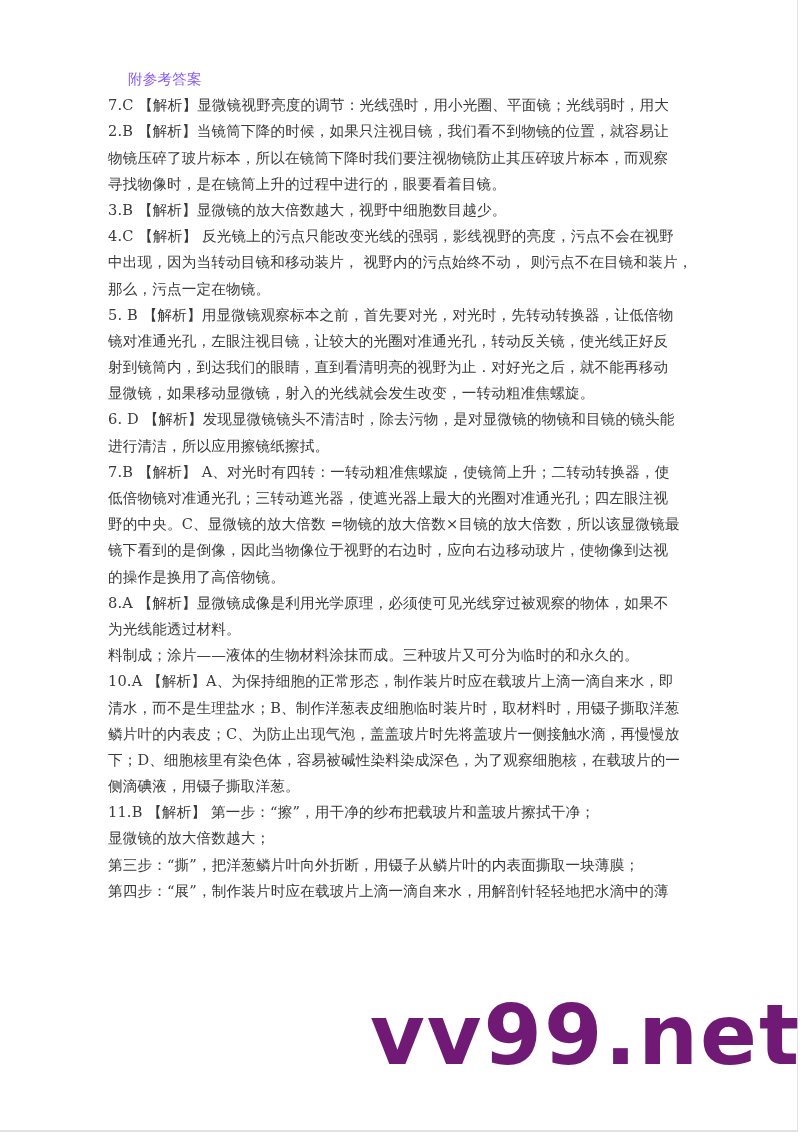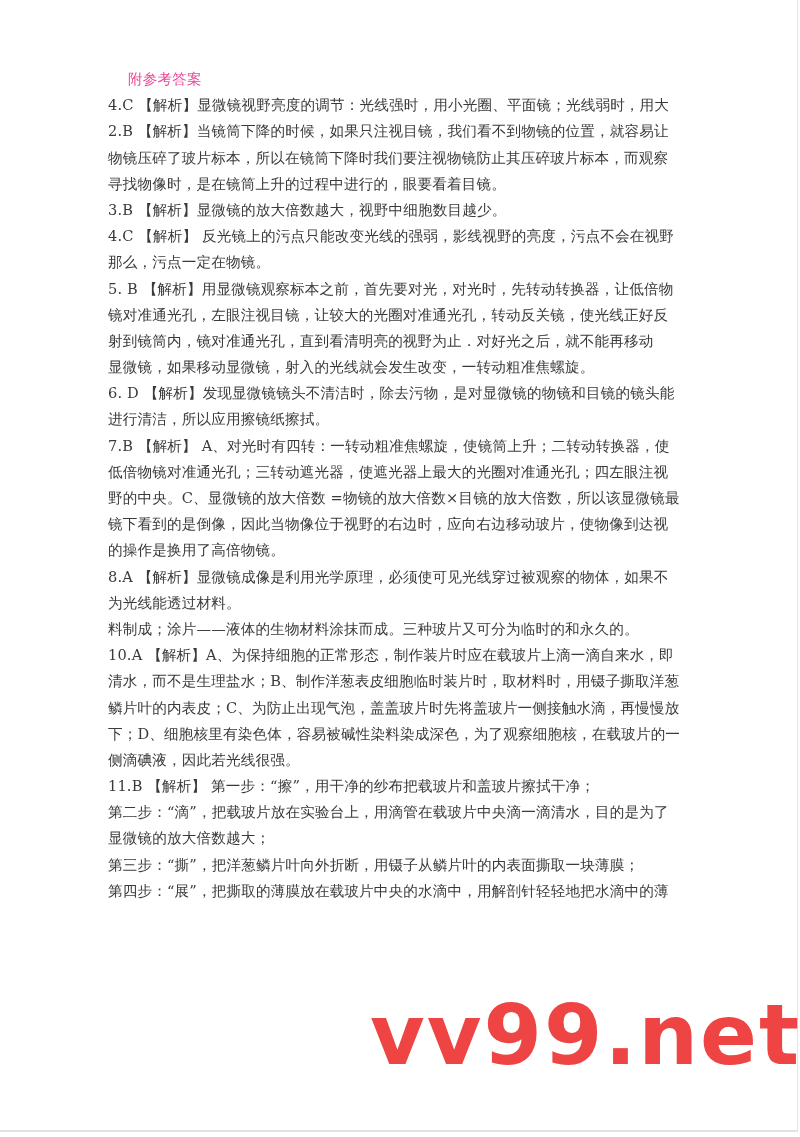--- a/index.html
+++ b/index.html
@@ -11,61 +11,61 @@
       position: absolute; left: 0; top: 0; width: 797px; height: 1130px;
       background: #ffffff;
       border-right: 1px solid #e4e4e4; border-bottom: 2px solid #e2e2e2;
     }
     .content {
       position: absolute; left: 108px; top: 66px; width: 586px;
       color: #3a3a3a; font-size: 14.6px; line-height: 26.2px;
       letter-spacing: 0.15px;
     }
     .line { white-space: nowrap; height: 26.2px; }
-    .title { color: #ec4899; padding-left: 20px; }
+    .title { color: #8b5cf6; padding-left: 20px; }
     .watermark {
       position: absolute; left: 370px; top: 990px;
       font-family: "DejaVu Sans", "Liberation Sans", sans-serif;
-      font-weight: bold; font-size: 84px; color: #ef4444; letter-spacing: 2px;
+      font-weight: bold; font-size: 84px; color: #701a75; letter-spacing: 2px;
       line-height: 90px; z-index: 0; pointer-events: none;
     }
     .content { z-index: 1; }
   </style>
 </head>
 <body>
 
 <div class="page">
   <div class="watermark">vv99.net</div>
   <div class="content">
     <div class="line title">附参考答案</div>
-    <div class="line">4.C 【解析】显微镜视野亮度的调节：光线强时，用小光圈、平面镜；光线弱时，用大</div>
+    <div class="line">7.C 【解析】显微镜视野亮度的调节：光线强时，用小光圈、平面镜；光线弱时，用大</div>
     <div class="line">2.B 【解析】当镜筒下降的时候，如果只注视目镜，我们看不到物镜的位置，就容易让</div>
     <div class="line">物镜压碎了玻片标本，所以在镜筒下降时我们要注视物镜防止其压碎玻片标本，而观察</div>
     <div class="line">寻找物像时，是在镜筒上升的过程中进行的，眼要看着目镜。</div>
     <div class="line">3.B 【解析】显微镜的放大倍数越大，视野中细胞数目越少。</div>
     <div class="line">4.C 【解析】 反光镜上的污点只能改变光线的强弱，影线视野的亮度，污点不会在视野</div>
+    <div class="line">中出现，因为当转动目镜和移动装片， 视野内的污点始终不动， 则污点不在目镜和装片，</div>
     <div class="line">那么，污点一定在物镜。</div>
     <div class="line">5. B 【解析】用显微镜观察标本之前，首先要对光，对光时，先转动转换器，让低倍物</div>
     <div class="line">镜对准通光孔，左眼注视目镜，让较大的光圈对准通光孔，转动反关镜，使光线正好反</div>
-    <div class="line">射到镜筒内，镜对准通光孔，直到看清明亮的视野为止．对好光之后，就不能再移动</div>
+    <div class="line">射到镜筒内，到达我们的眼睛，直到看清明亮的视野为止．对好光之后，就不能再移动</div>
     <div class="line">显微镜，如果移动显微镜，射入的光线就会发生改变，一转动粗准焦螺旋。</div>
     <div class="line">6. D 【解析】发现显微镜镜头不清洁时，除去污物，是对显微镜的物镜和目镜的镜头能</div>
     <div class="line">进行清洁，所以应用擦镜纸擦拭。</div>
     <div class="line">7.B 【解析】 A、对光时有四转：一转动粗准焦螺旋，使镜筒上升；二转动转换器，使</div>
     <div class="line">低倍物镜对准通光孔；三转动遮光器，使遮光器上最大的光圈对准通光孔；四左眼注视</div>
     <div class="line">野的中央。C、显微镜的放大倍数 =物镜的放大倍数×目镜的放大倍数，所以该显微镜最</div>
     <div class="line">镜下看到的是倒像，因此当物像位于视野的右边时，应向右边移动玻片，使物像到达视</div>
     <div class="line">的操作是换用了高倍物镜。</div>
     <div class="line">8.A 【解析】显微镜成像是利用光学原理，必须使可见光线穿过被观察的物体，如果不</div>
     <div class="line">为光线能透过材料。</div>
     <div class="line">料制成；涂片——液体的生物材料涂抹而成。三种玻片又可分为临时的和永久的。</div>
     <div class="line">10.A 【解析】A、为保持细胞的正常形态，制作装片时应在载玻片上滴一滴自来水，即</div>
     <div class="line">清水，而不是生理盐水；B、制作洋葱表皮细胞临时装片时，取材料时，用镊子撕取洋葱</div>
     <div class="line">鳞片叶的内表皮；C、为防止出现气泡，盖盖玻片时先将盖玻片一侧接触水滴，再慢慢放</div>
     <div class="line">下；D、细胞核里有染色体，容易被碱性染料染成深色，为了观察细胞核，在载玻片的一</div>
-    <div class="line">侧滴碘液，因此若光线很强。</div>
+    <div class="line">侧滴碘液，用镊子撕取洋葱。</div>
     <div class="line">11.B 【解析】 第一步：“擦”，用干净的纱布把载玻片和盖玻片擦拭干净；</div>
-    <div class="line">第二步：“滴”，把载玻片放在实验台上，用滴管在载玻片中央滴一滴清水，目的是为了</div>
     <div class="line">显微镜的放大倍数越大；</div>
     <div class="line">第三步：“撕”，把洋葱鳞片叶向外折断，用镊子从鳞片叶的内表面撕取一块薄膜；</div>
-    <div class="line">第四步：“展”，把撕取的薄膜放在载玻片中央的水滴中，用解剖针轻轻地把水滴中的薄</div>
+    <div class="line">第四步：“展”，制作装片时应在载玻片上滴一滴自来水，用解剖针轻轻地把水滴中的薄</div>
   </div>
 </div>
 
 </body></html>

